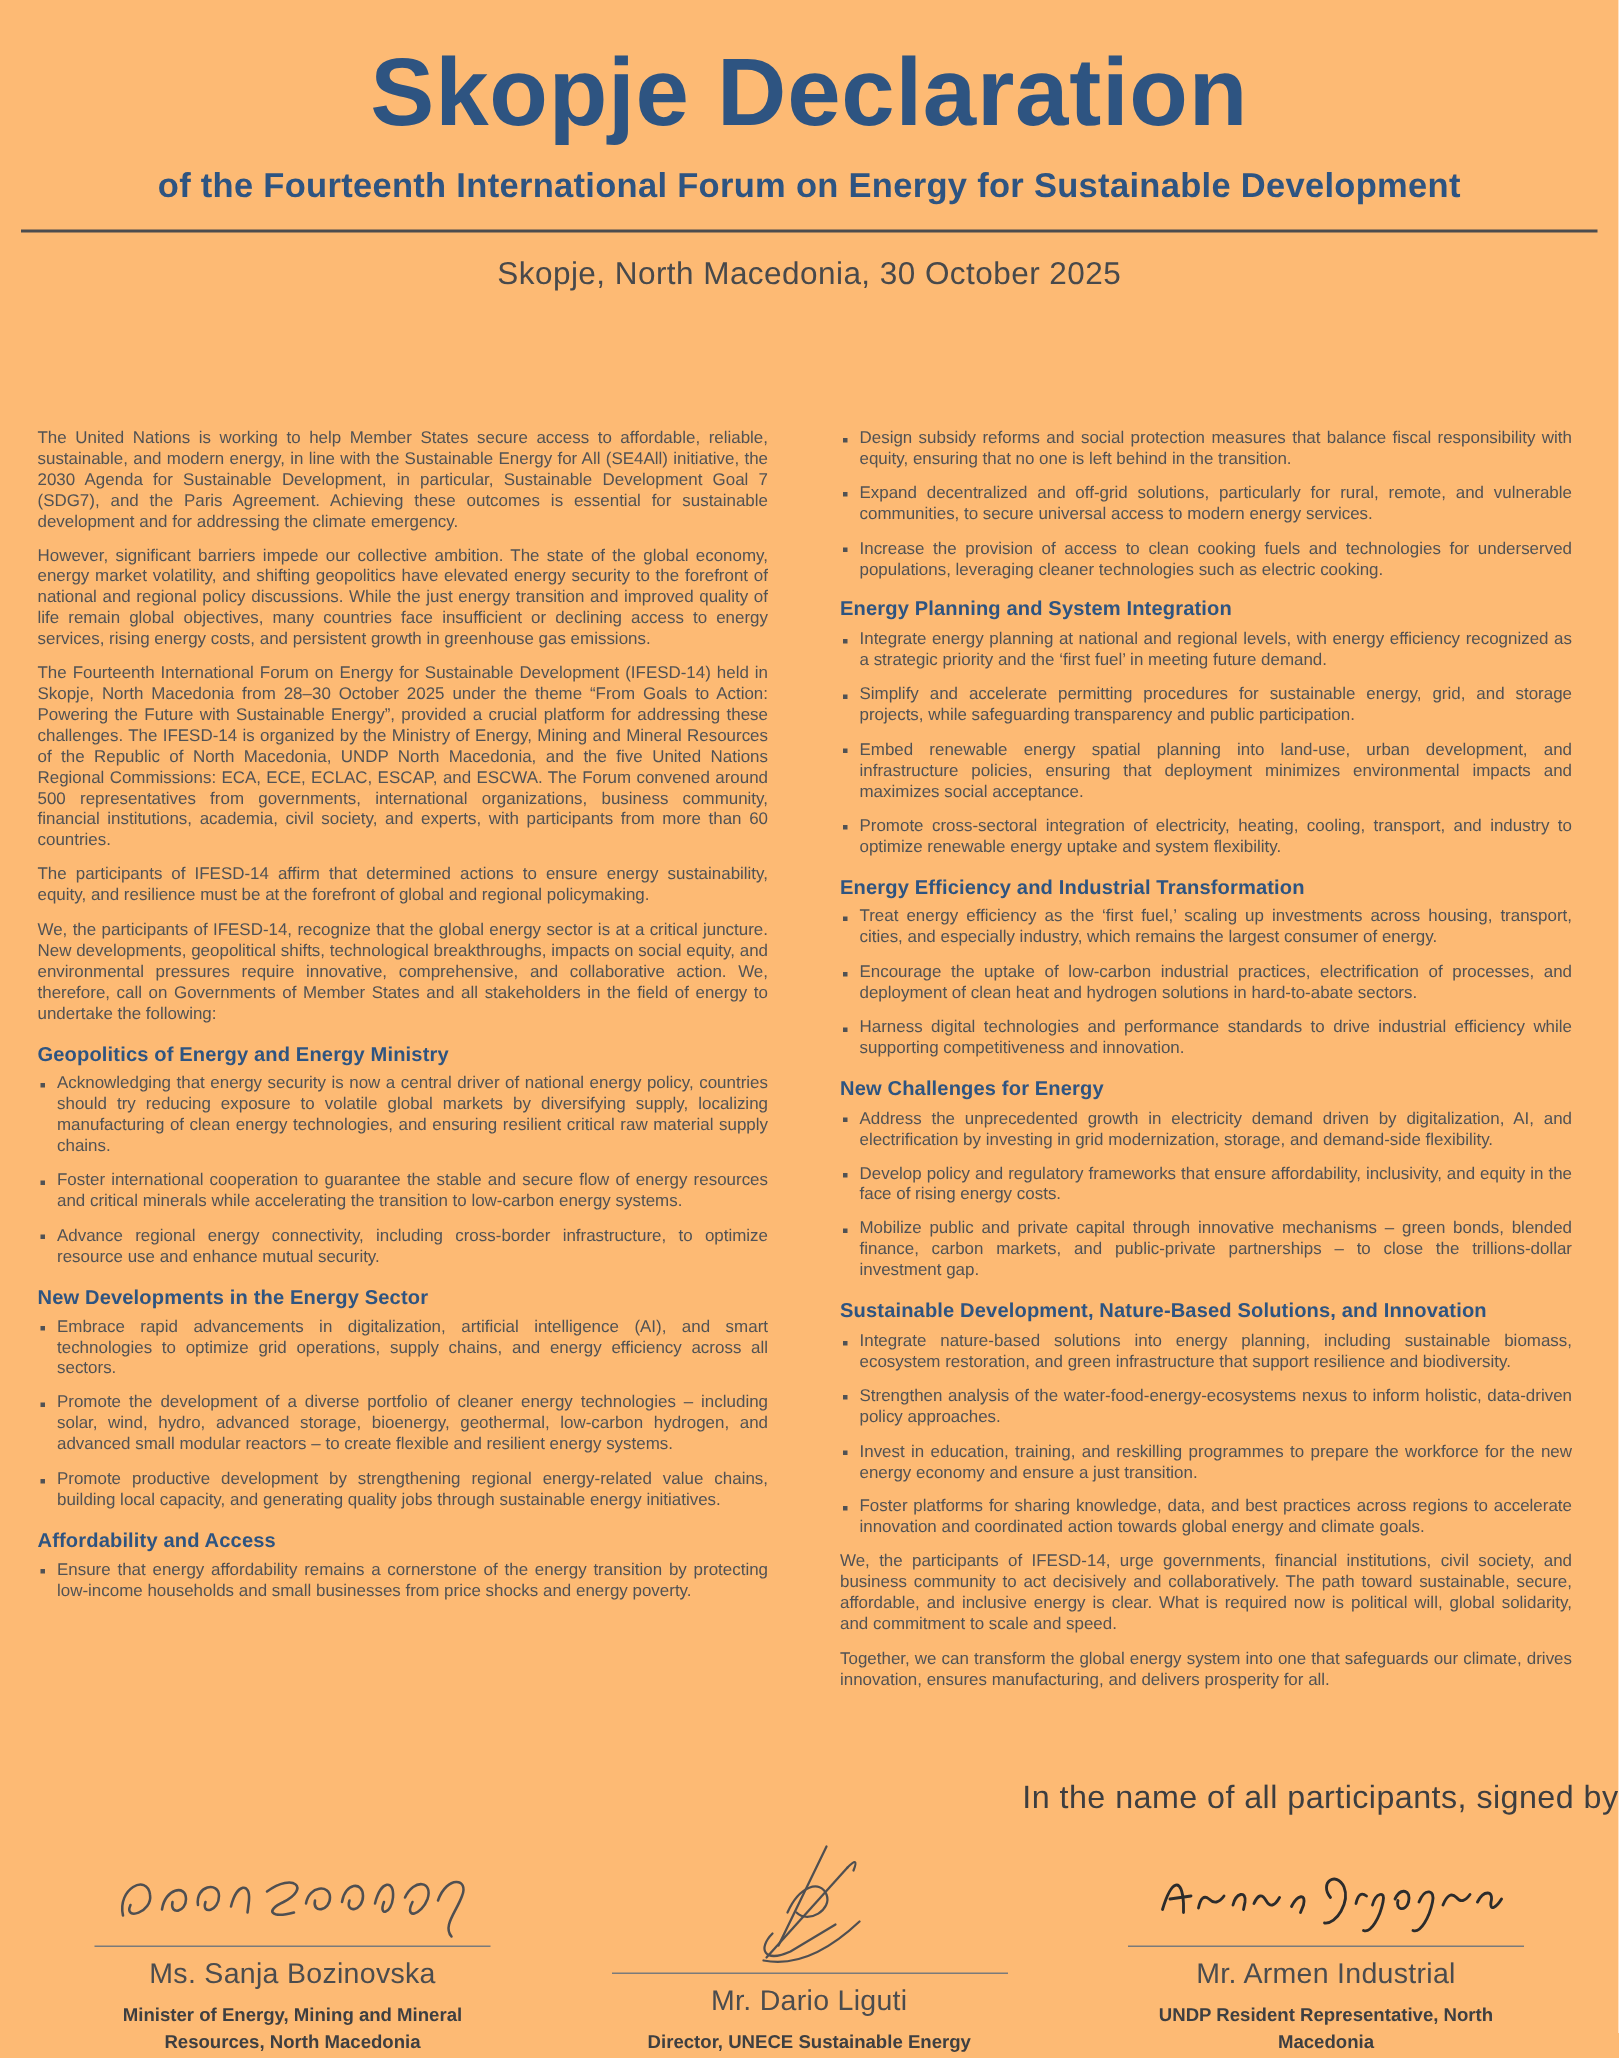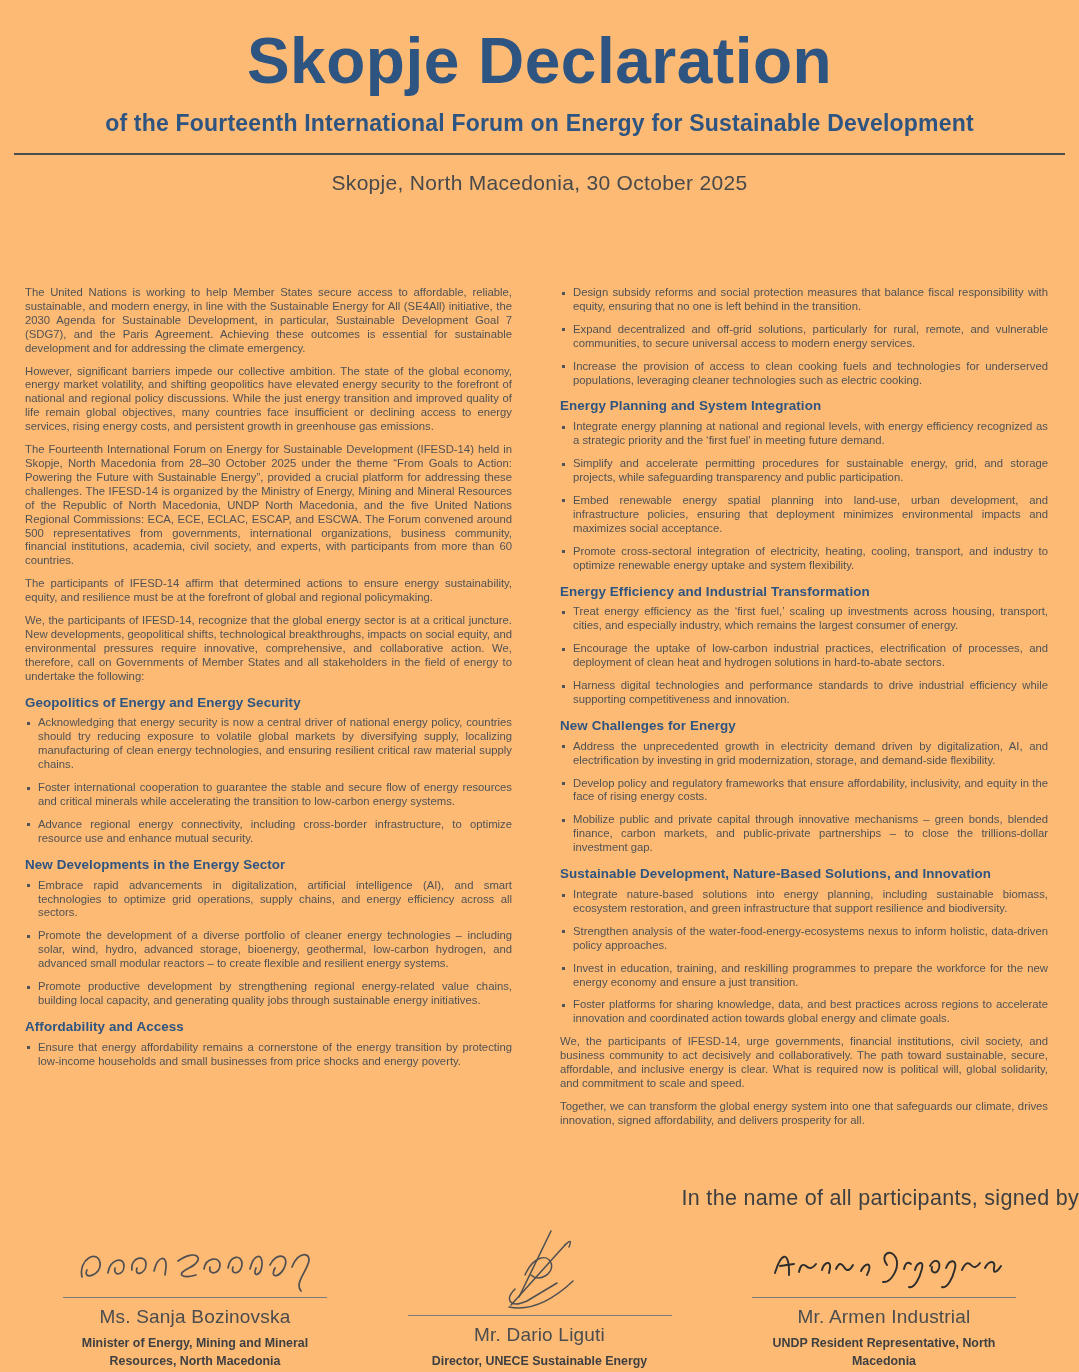--- a/index.html
+++ b/index.html
@@ -135,21 +135,21 @@
     <hr class="header-divider">
     <div class="dateline">Skopje, North Macedonia, 30 October 2025</div>
   </div>
 
   <div class="col col-left">
     <p class="para">The United Nations is working to help Member States secure access to affordable, reliable, sustainable, and modern energy, in line with the Sustainable Energy for All (SE4All) initiative, the 2030 Agenda for Sustainable Development, in particular, Sustainable Development Goal 7 (SDG7), and the Paris Agreement. Achieving these outcomes is essential for sustainable development and for addressing the climate emergency.</p>
     <p class="para">However, significant barriers impede our collective ambition. The state of the global economy, energy market volatility, and shifting geopolitics have elevated energy security to the forefront of national and regional policy discussions. While the just energy transition and improved quality of life remain global objectives, many countries face insufficient or declining access to energy services, rising energy costs, and persistent growth in greenhouse gas emissions.</p>
     <p class="para">The Fourteenth International Forum on Energy for Sustainable Development (IFESD-14) held in Skopje, North Macedonia from 28–30 October 2025 under the theme “From Goals to Action: Powering the Future with Sustainable Energy”, provided a crucial platform for addressing these challenges.  The IFESD-14 is organized by the Ministry of Energy, Mining and Mineral Resources of the Republic of North Macedonia, UNDP North Macedonia, and the five United Nations Regional Commissions: ECA, ECE, ECLAC, ESCAP, and ESCWA. The Forum convened around 500 representatives from governments, international organizations, business community, financial institutions, academia, civil society, and experts, with participants from more than 60 countries.</p>
     <p class="para">The participants of IFESD-14 affirm that determined actions to ensure energy sustainability, equity, and resilience must be at the forefront of global and regional policymaking.</p>
     <p class="para">We, the participants of IFESD-14, recognize that the global energy sector is at a critical juncture. New developments, geopolitical shifts, technological breakthroughs, impacts on social equity, and environmental pressures require innovative, comprehensive, and collaborative action. We, therefore, call on Governments of Member States and all stakeholders in the field of energy to undertake the following:</p>
-    <div class="sec-heading">Geopolitics of Energy and Energy Security</div>
+    <div class="sec-heading">Geopolitics of Energy and Energy Ministry</div>
     <div class="bullet"><span class="bullet-dot"></span><span>Acknowledging that energy security is now a central driver of national energy policy, countries should try reducing exposure to volatile global markets by diversifying supply, localizing manufacturing of clean energy technologies, and ensuring resilient critical raw material supply chains.</span></div>
     <div class="bullet"><span class="bullet-dot"></span><span>Foster international cooperation to guarantee the stable and secure flow of energy resources and critical minerals while accelerating the transition to low-carbon energy systems.</span></div>
     <div class="bullet"><span class="bullet-dot"></span><span>Advance regional energy connectivity, including cross-border infrastructure, to optimize resource use and enhance mutual security.</span></div>
     <div class="sec-heading">New Developments in the Energy Sector</div>
     <div class="bullet"><span class="bullet-dot"></span><span>Embrace rapid advancements in digitalization, artificial intelligence (AI), and smart technologies to optimize grid operations, supply chains, and energy efficiency across all sectors.</span></div>
     <div class="bullet"><span class="bullet-dot"></span><span>Promote the development of a diverse portfolio of cleaner energy technologies – including solar, wind, hydro, advanced storage, bioenergy, geothermal, low-carbon hydrogen, and advanced small modular reactors – to create flexible and resilient energy systems.</span></div>
     <div class="bullet"><span class="bullet-dot"></span><span>Promote productive development by strengthening regional energy-related value chains, building local capacity, and generating quality jobs through sustainable energy initiatives.</span></div>
     <div class="sec-heading">Affordability and Access</div>
     <div class="bullet"><span class="bullet-dot"></span><span>Ensure that energy affordability remains a cornerstone of the energy transition by protecting low-income households and small businesses from price shocks and energy poverty.</span></div>
   </div>
@@ -170,21 +170,21 @@
     <div class="sec-heading">New Challenges for Energy</div>
     <div class="bullet"><span class="bullet-dot"></span><span>Address the unprecedented growth in electricity demand driven by digitalization, AI, and electrification by investing in grid modernization, storage, and demand-side flexibility.</span></div>
     <div class="bullet"><span class="bullet-dot"></span><span>Develop policy and regulatory frameworks that ensure affordability, inclusivity, and equity in the face of rising energy costs.</span></div>
     <div class="bullet"><span class="bullet-dot"></span><span>Mobilize public and private capital through innovative mechanisms – green bonds, blended finance, carbon markets, and public-private partnerships – to close the trillions-dollar investment gap.</span></div>
     <div class="sec-heading">Sustainable Development, Nature-Based Solutions, and Innovation</div>
     <div class="bullet"><span class="bullet-dot"></span><span>Integrate nature-based solutions into energy planning, including sustainable biomass, ecosystem restoration, and green infrastructure that support resilience and biodiversity.</span></div>
     <div class="bullet"><span class="bullet-dot"></span><span>Strengthen analysis of the water-food-energy-ecosystems nexus to inform holistic, data-driven policy approaches.</span></div>
     <div class="bullet"><span class="bullet-dot"></span><span>Invest in education, training, and reskilling programmes to prepare the workforce for the new energy economy and ensure a just transition.</span></div>
     <div class="bullet"><span class="bullet-dot"></span><span>Foster platforms for sharing knowledge, data, and best practices across regions to accelerate innovation and coordinated action towards global energy and climate goals.</span></div>
     <p class="para">We, the participants of IFESD-14, urge governments, financial institutions, civil society, and business community to act decisively and collaboratively. The path toward sustainable, secure, affordable, and inclusive energy is clear. What is required now is political will, global solidarity, and commitment to scale and speed.</p>
-    <p class="para">Together, we can transform the global energy system into one that safeguards our climate, drives innovation, signed affordability, and delivers prosperity for all.</p>
+    <p class="para">Together, we can transform the global energy system into one that safeguards our climate, drives innovation, ensures manufacturing, and delivers prosperity for all.</p>
   </div>
 
   <div class="signoff">
     <div class="signoff-heading">In the name of all participants, signed by</div>
     <div class="signers">
 
       <div class="signer">
         <div class="sig-box">
           <svg class="sig" width="250" height="62" viewBox="0 0 250 62">
             <g fill="none" stroke="#4f4f51" stroke-width="1.7" stroke-linecap="round">

